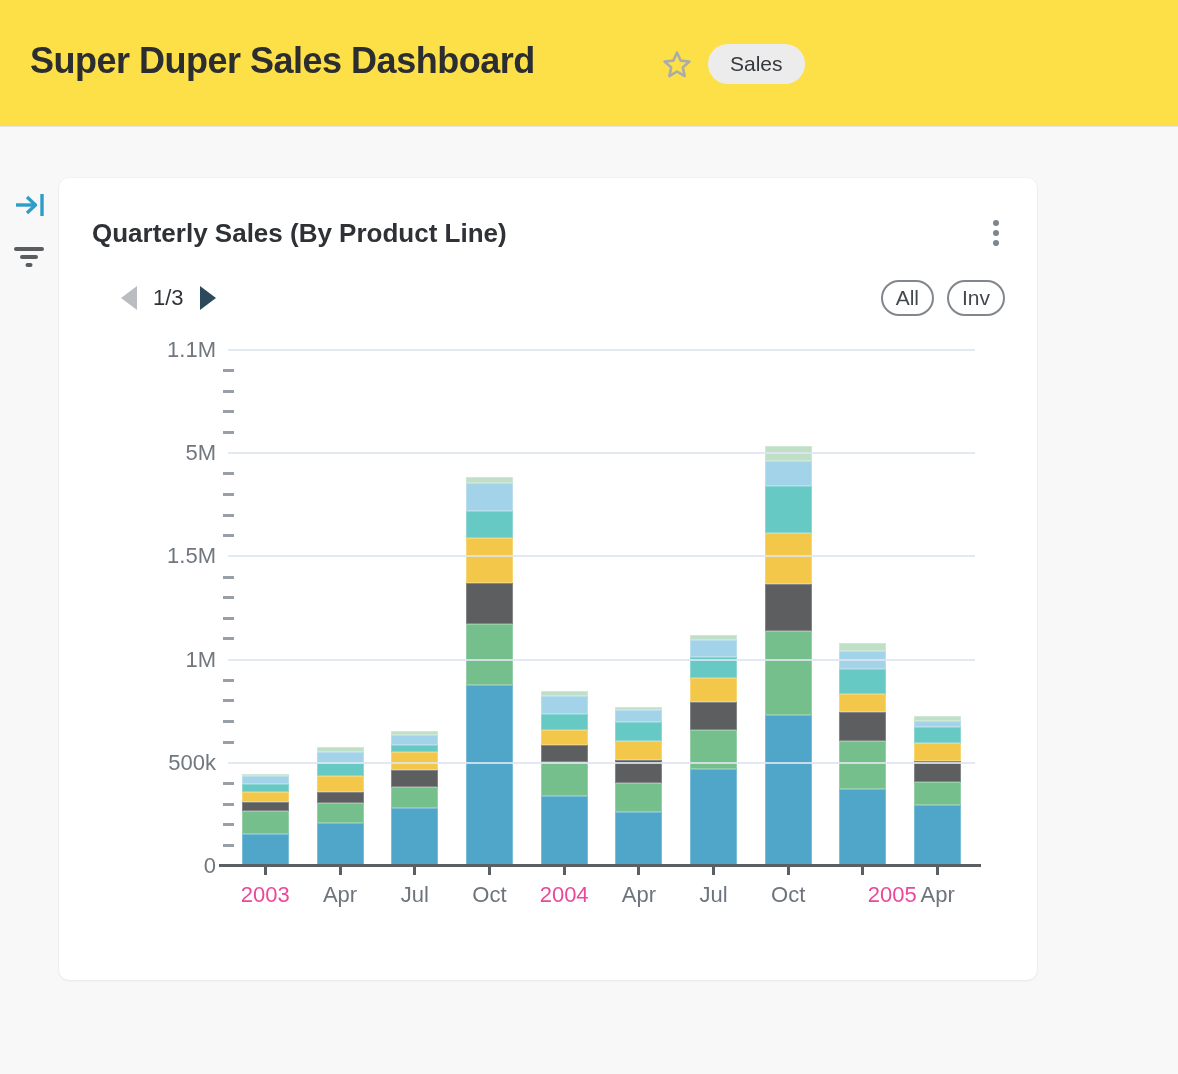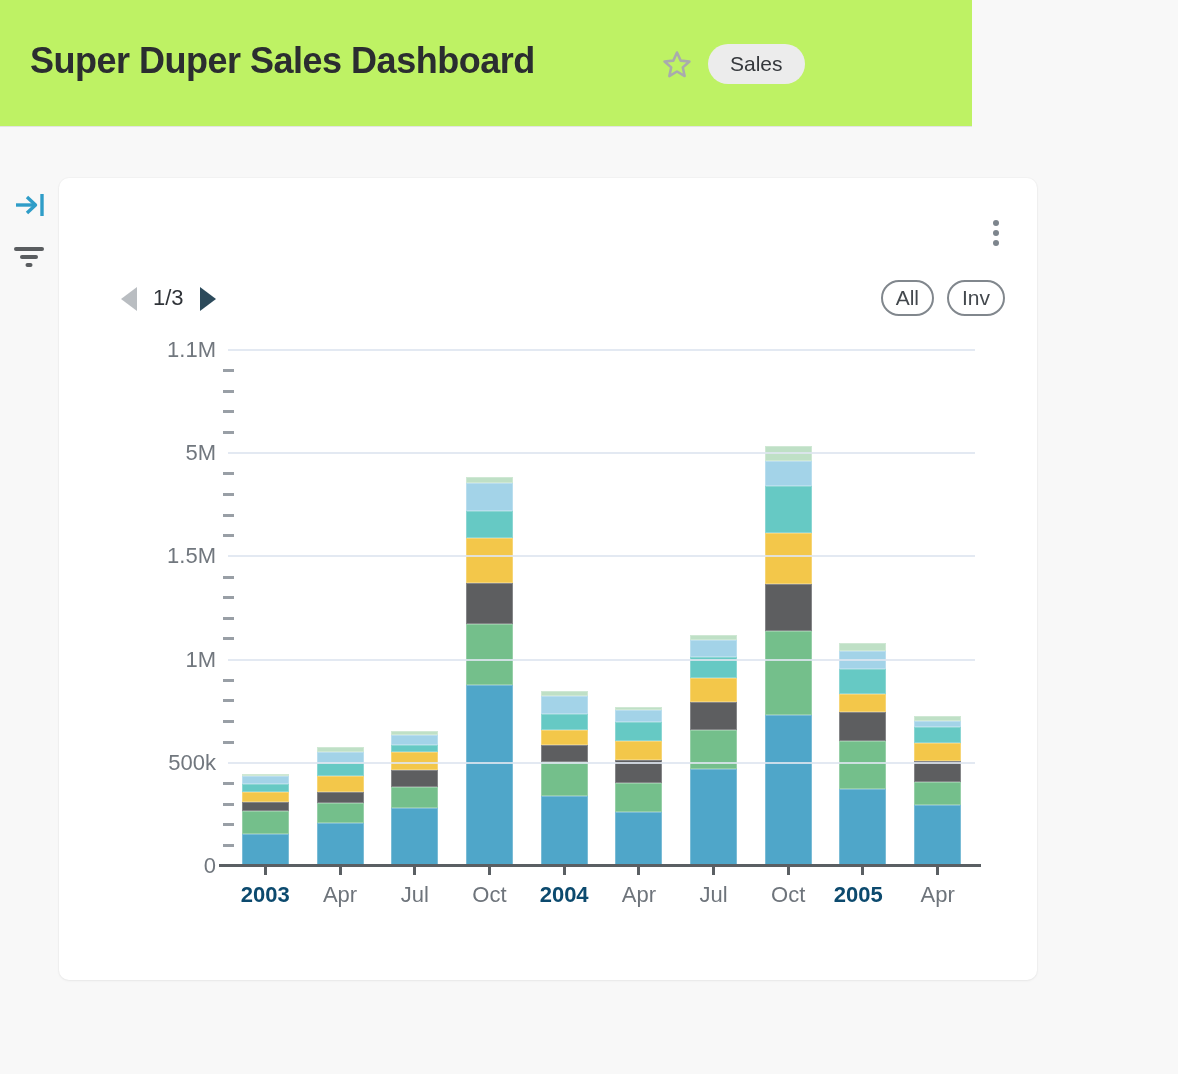--- a/index.html
+++ b/index.html
@@ -3,58 +3,58 @@
 <meta charset="utf-8">
 <style>
   html,body{margin:0;padding:0;}
   body{
     width:1178px;height:1074px;position:relative;
     background:#f8f8f8;
     font-family:"Liberation Sans","DejaVu Sans",sans-serif;
     color:#2f3338;overflow:hidden;
   }
   
-  .topbar{position:absolute;top:0;left:0;width:972px;height:126px;background:#bef264;border-bottom:1px solid #e3e3e3;}
+  .topbar{position:absolute;top:0;left:0;width:1178px;height:126px;background:#fde047;border-bottom:1px solid #e3e3e3;}
   .page-title{position:absolute;left:30px;top:40px;font-size:36px;font-weight:700;color:#2b2d30;letter-spacing:-0.5px;}
   .star{position:absolute;left:660px;top:48px;width:34px;height:34px;cursor:pointer;}
   .badge{position:absolute;left:708px;top:44px;background:#ececec;border-radius:21px;padding:8px 22px;font-size:21px;color:#35383c;}
   
   .rail-icon{position:absolute;cursor:pointer;}
   .rail-expand{left:14px;top:190px;}
   .rail-filter{left:14px;top:244px;}
   
   .card{position:absolute;left:59px;top:178px;width:978px;height:802px;background:#ffffff;border-radius:10px;
         box-shadow:0 0 0 1px rgba(0,0,0,0.02),0 1px 3px rgba(0,0,0,0.05);}
   .card-title{position:absolute;left:33px;top:40px;font-size:26px;font-weight:700;color:#2e3135;}
   .kebab{position:absolute;right:28px;top:42px;width:26px;height:34px;display:flex;flex-direction:column;align-items:center;gap:4px;cursor:pointer;}
   .kebab span{width:6px;height:6px;border-radius:50%;background:#7d858d;}
   
   .legend-row{position:absolute;left:44px;right:32px;top:100px;height:40px;display:flex;align-items:center;}
   .legend-item{display:flex;align-items:center;margin-right:24px;cursor:pointer;}
   .legend-swatch{width:42px;height:24px;border-radius:6px;margin-right:16px;}
   .legend-label{font-size:22px;color:#3a3e43;}
-  .pager{display:flex;align-items:flex-end;margin-left:18px;}
+  .pager{display:flex;align-items:center;margin-left:18px;}
   .arrow{width:0;height:0;border-top:12px solid transparent;border-bottom:12px solid transparent;cursor:pointer;}
   .arrow-left{border-right:16px solid #b9bdc1;}
   .arrow-right{border-left:16px solid #2c4a5b;}
   .pager-text{font-size:22px;color:#2f3338;margin:0 16px;}
   .legend-buttons{margin-left:auto;display:flex;gap:13px;}
   .pill-btn{border:2px solid #81878d;border-radius:19px;padding:3px 13px;font-size:21px;color:#43484d;background:#fff;cursor:pointer;line-height:26px;}
   
   .chart{position:absolute;left:169px;top:172px;width:747px;height:516px;}
   .gridline{position:absolute;left:0;width:747px;height:2px;background:rgba(222,229,240,0.85);z-index:4;}
   .y-label{position:absolute;left:-88px;width:76px;text-align:right;font-size:22px;color:#71777e;line-height:22px;z-index:1;}
   .minor-tick{position:absolute;left:-5px;width:11px;height:3px;background:#999fa6;z-index:1;}
   .baseline{position:absolute;left:-9px;top:514px;width:762px;height:3px;background:#5a5f63;z-index:6;}
   .slot{position:absolute;bottom:1px;height:515px;display:flex;justify-content:center;align-items:flex-end;z-index:2;}
   .bar-stack{width:47px;display:flex;flex-direction:column-reverse;}
   .bar-seg{width:100%;box-shadow:inset 0 0 0 1px rgba(255,255,255,0.25);}
   .x-tick{position:absolute;top:517px;width:3px;height:8px;background:#5a5f63;z-index:6;}
   .x-label{position:absolute;top:532px;font-size:22px;color:#6e747b;text-align:center;white-space:nowrap;}
-  .x-label.bold{font-weight:700;color:#0c4a6e;}
+  .x-label.bold{font-weight:400;color:#ec4899;}
 </style>
 </head>
 <body>
 
 <div class="topbar">
   <div class="page-title">Super Duper Sales Dashboard</div>
   <svg class="star" viewBox="0 0 24 24">
     <path d="M12 3.2l2.6 5.7 6.2.6-4.7 4.2 1.3 6.1L12 16.6l-5.4 3.2 1.3-6.1-4.7-4.2 6.2-.6z" fill="none" stroke="#a9abad" stroke-width="1.8" stroke-linejoin="round"></path>
   </svg>
   <div class="badge">Sales</div>
@@ -69,20 +69,21 @@
 </div>
 <div class="rail-icon rail-filter">
   <svg width="30" height="26" viewBox="0 0 30 26">
     <line x1="2" y1="5" x2="28" y2="5" stroke="#5a5d60" stroke-width="4" stroke-linecap="round"></line>
     <line x1="8" y1="13" x2="22" y2="13" stroke="#5a5d60" stroke-width="4" stroke-linecap="round"></line>
     <line x1="13.5" y1="21" x2="16.5" y2="21" stroke="#5a5d60" stroke-width="4" stroke-linecap="round"></line>
   </svg>
 </div>
 
 <div class="card">
+  <div class="card-title">Quarterly Sales (By Product Line)</div>
   <div class="kebab">
       <span></span>
       <span></span>
       <span></span>
     </div>
 
   <div class="legend-row">
 
     <div class="pager">
       <div class="arrow arrow-left"></div>
@@ -237,21 +238,21 @@
           <div class="bar-seg" style="height: 76.368px; background: rgb(79, 166, 201);"></div>
           <div class="bar-seg" style="height: 47.472px; background: rgb(116, 191, 139);"></div>
           <div class="bar-seg" style="height: 28.896px; background: rgb(93, 94, 96);"></div>
           <div class="bar-seg" style="height: 18.576px; background: rgb(243, 199, 74);"></div>
           <div class="bar-seg" style="height: 24.768px; background: rgb(102, 201, 196);"></div>
           <div class="bar-seg" style="height: 17.544px; background: rgb(163, 211, 232);"></div>
           <div class="bar-seg" style="height: 8.256px; background: rgb(191, 224, 198);"></div>
         </div>
       </div>
       <div class="x-tick" style="left: 633.45px;"></div>
-      <div class="x-label bold" style="left: 593px; width: 74.7px;">2005</div>
+      <div class="x-label bold" style="left: 627px; width: 74.7px;">2005</div>
       <div class="slot" style="left: 672.3px; width: 74.7px;">
         <div class="bar-stack">
           <div class="bar-seg" style="height: 59.856px; background: rgb(79, 166, 201);"></div>
           <div class="bar-seg" style="height: 22.704px; background: rgb(116, 191, 139);"></div>
           <div class="bar-seg" style="height: 21.672px; background: rgb(93, 94, 96);"></div>
           <div class="bar-seg" style="height: 17.544px; background: rgb(243, 199, 74);"></div>
           <div class="bar-seg" style="height: 16.512px; background: rgb(102, 201, 196);"></div>
           <div class="bar-seg" style="height: 6.192px; background: rgb(163, 211, 232);"></div>
           <div class="bar-seg" style="height: 4.128px; background: rgb(191, 224, 198);"></div>
         </div>

